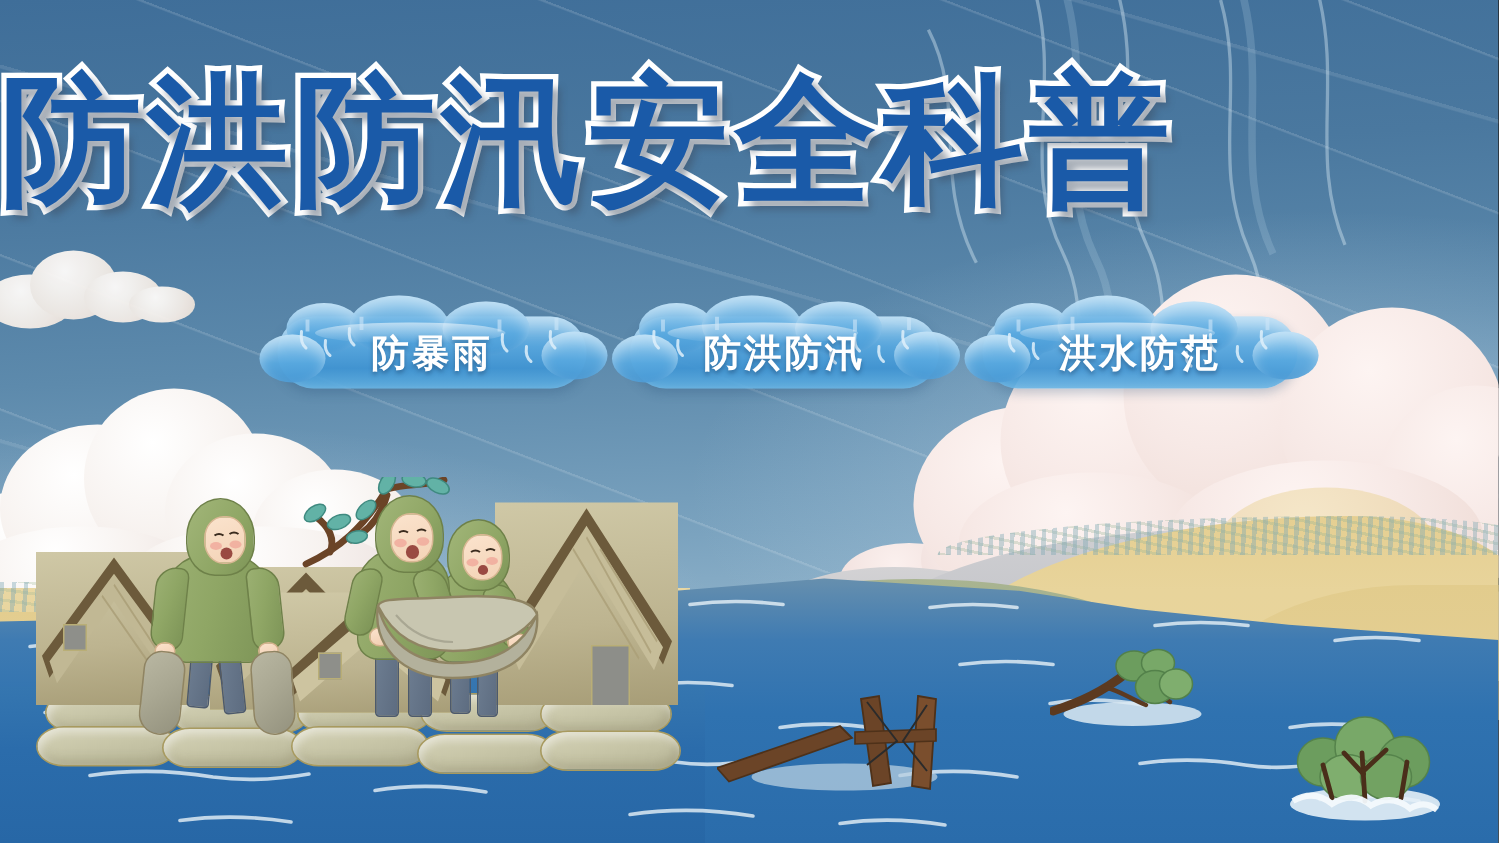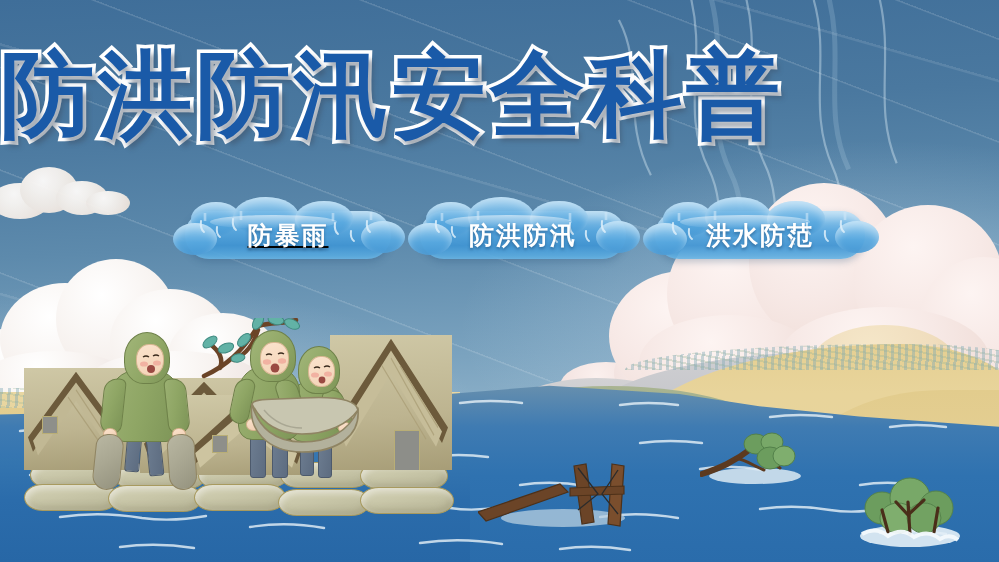--- a/index.html
+++ b/index.html
@@ -531,21 +531,21 @@
     <div class="bag" style="left:78px;  top:25px; width:94px; height:27px;"></div>
     <div class="bag" style="left:164px; top:24px; width:92px; height:27px;"></div>
     <div class="bag" style="left:248px; top:29px; width:92px; height:27px;"></div>
     <div class="bag" style="left:330px; top:27px; width:94px; height:27px;"></div>
   </div>
 
   <div id="title-block">
     <span id="main-title">防洪防汛安全科普</span>
   </div>
 
-  <div class="pill" style="left:185px; top:211px; width:206px;text-decoration:underline;">
+  <div class="pill" style="left:185px; top:211px; width:206px;">
     <div class="pill-body"></div>
     <div class="pill-lobe" style="left:6px;  top:-9px; width:50px; height:34px;"></div>
     <div class="pill-lobe" style="left:48px; top:-14px; width:66px; height:40px;"></div>
     <div class="pill-lobe" style="left:110px;top:-10px; width:58px; height:36px;"></div>
     <div class="pill-lobe" style="left:-12px;top:12px; width:44px; height:32px;"></div>
     <div class="pill-lobe" style="left:176px;top:10px; width:44px; height:32px;"></div>
     <div class="pill-gloss"></div>
     <svg class="droplets" viewBox="0 0 206 48">
       <g stroke="#dff0fb" stroke-width="2" fill="none" stroke-linecap="round" opacity=".85">
         <path d="M16 10 q-1 8 3 11"></path>

